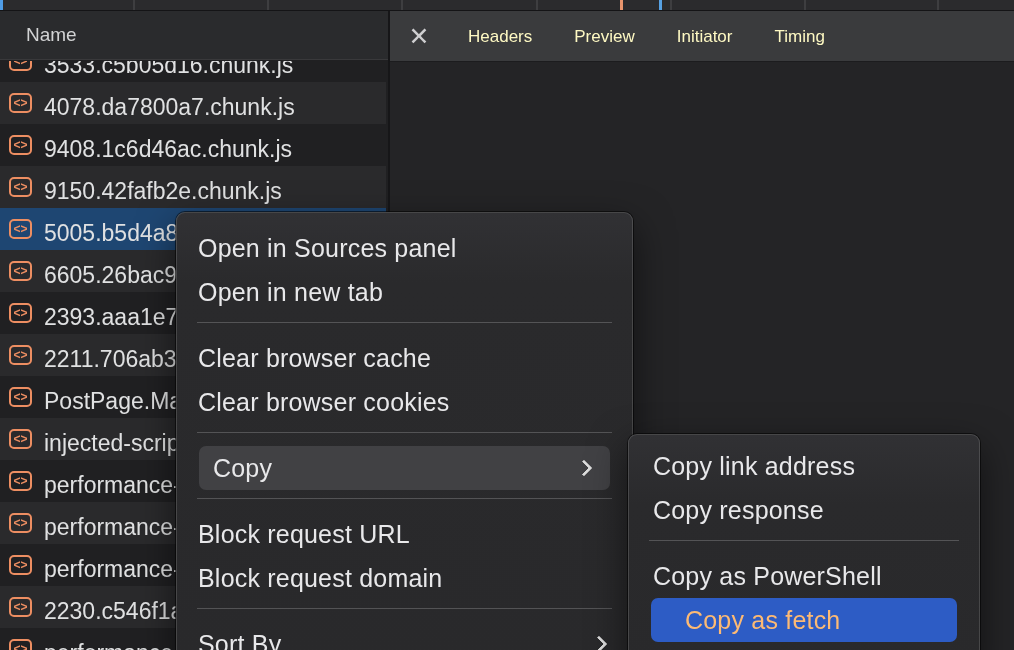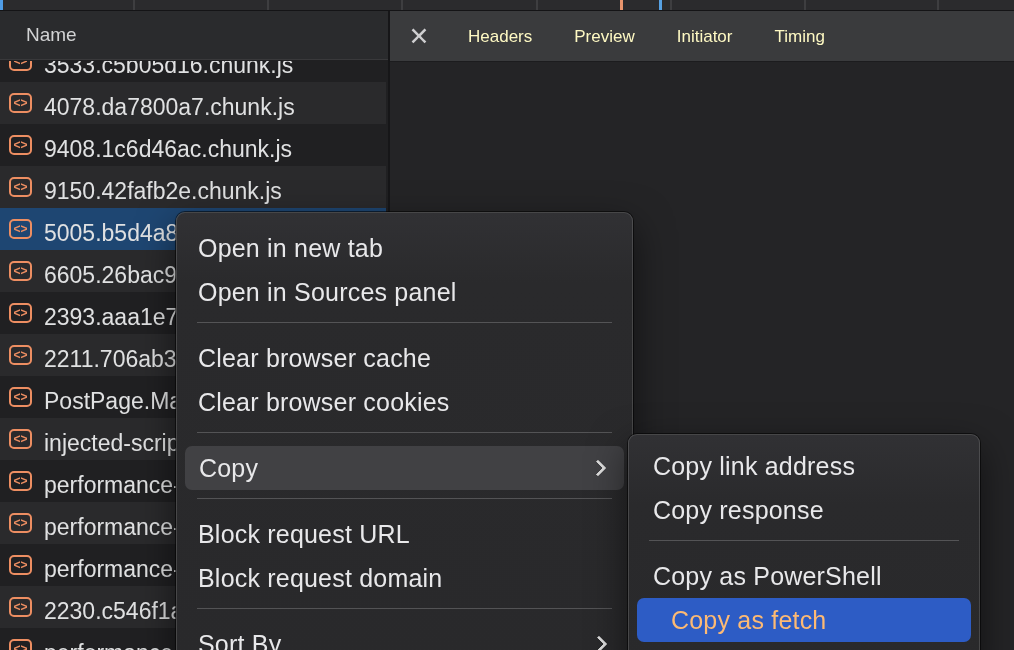--- a/index.html
+++ b/index.html
@@ -77,21 +77,21 @@
   }
   .context-menu { left:176px; top:212px; width:457px; height:458px; padding-top:13px; z-index:20; }
   .submenu     { left:628px; top:434px; width:352px; height:240px; padding-top:9px;  z-index:30; }
 
   .menu-item {
     height:44px; display:flex; align-items:center;
     padding:0 27px 0 21px;
     color:#e8e8ea; font-size:25px; letter-spacing:0.2px;
   }
   .submenu .menu-item { padding-left:24px; }
-  .menu-item.highlighted { margin:0 8px; border-radius:7px; padding:0 20px 0 14px; }
+  .menu-item.highlighted { margin:0 22px; border-radius:7px; padding:0 20px 0 14px; }
   .context-menu .menu-item.highlighted { background:#414144; }
   .submenu .menu-item.highlighted { background:#2d5cc5; color:#fdba74; padding-left:34px; }
   .menu-separator { height:1px; background:rgba(255,255,255,0.20); margin:8px 20px 13px 20px; }
   .submenu-arrow-icon {
     margin-left:auto; width:12px; height:12px;
     border-top:3px solid #dcdcdc; border-right:3px solid #dcdcdc;
     transform:rotate(45deg); border-radius:1px;
   }
 </style>
 </head>
@@ -186,25 +186,25 @@
 
     <div class="tab"><span>Headers</span></div>
         <div class="tab"><span>Preview</span></div>
         <div class="tab"><span>Initiator</span></div>
         <div class="tab"><span>Timing</span></div>
       </div>
   </div>
 
   <div class="menu context-menu">
       <div class="menu-item">
+    <span class="menu-label">Open in Sources panel</span>
+
+  </div>
+      <div class="menu-item">
     <span class="menu-label">Open in new tab</span>
-
-  </div>
-      <div class="menu-item">
-    <span class="menu-label">Open in Sources panel</span>
 
   </div>
       <div class="menu-separator"></div>
       <div class="menu-item">
     <span class="menu-label">Clear browser cache</span>
 
   </div>
       <div class="menu-item">
     <span class="menu-label">Clear browser cookies</span>
 

